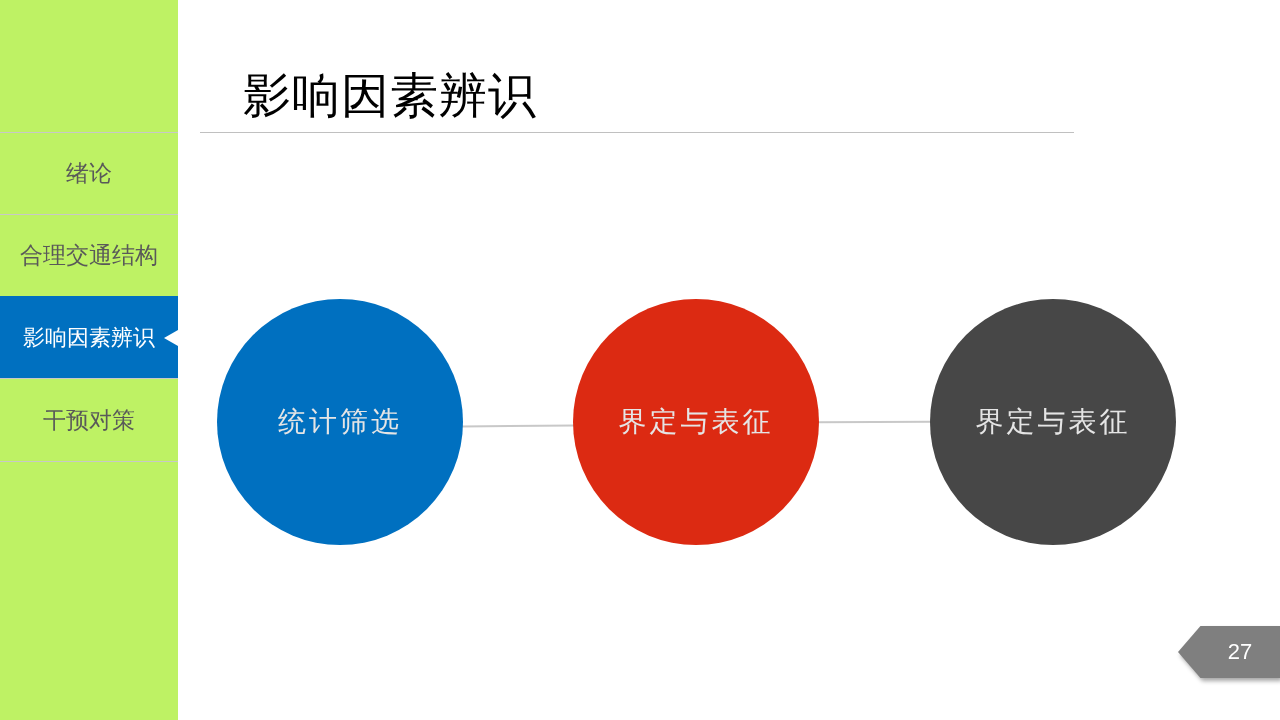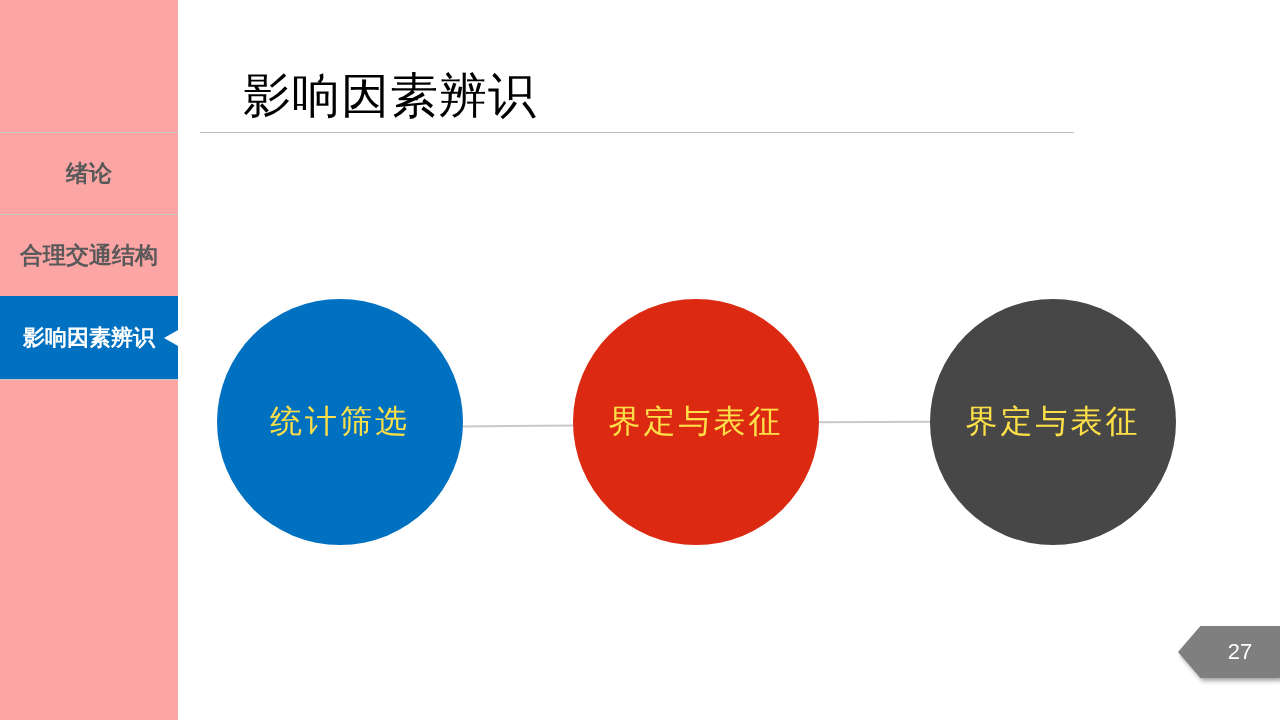--- a/index.html
+++ b/index.html
@@ -3,22 +3,21 @@
 <meta charset="utf-8">
 <style>
   html, body { margin: 0; padding: 0; }
   body {
     width: 1280px; height: 720px; position: relative; overflow: hidden;
     background: #ffffff;
     font-family: "DejaVu Sans", "Liberation Sans", sans-serif;
   }
   .sidebar {
     position: absolute; left: 0; top: 0; width: 178px; height: 720px;
-    background: #fca5a5;
-    font-weight: bold;
+    background: #bef264;
   }
   .nav-list { position: absolute; left: 0; top: 132px; width: 178px; }
   .nav-item {
     position: relative; height: 82px; border-top: 1px solid #c8c8c8;
     display: flex; align-items: center; justify-content: center;
     font-size: 23px; color: #595959; cursor: pointer; box-sizing: border-box;
   }
   .nav-item:last-child { border-bottom: 1px solid #c8c8c8; height: 84px; }
   .nav-item.active {
     background: #0070c0; color: #ffffff; border-top: 1px solid #0070c0;
@@ -35,21 +34,21 @@
   }
   .title-rule {
     position: absolute; left: 200px; top: 132px; width: 874px; height: 1px; background: #c0c0c0;
   }
   .connector {
     position: absolute; height: 2px; background: #c8c8c8;
   }
   .circle {
     position: absolute; width: 246px; height: 246px; border-radius: 50%;
     display: flex; align-items: center; justify-content: center;
-    color: #fde047; font-size: 32px; letter-spacing: 3px;
+    color: #e5e5e5; font-size: 28px; letter-spacing: 3px;
     font-family: Liberation Serif, serif; cursor: pointer;
   }
   .page-badge {
     position: absolute; left: 1178px; top: 626px; width: 102px; height: 52px;
     filter: drop-shadow(2px 3px 2px rgba(0,0,0,0.35));
   }
   .page-badge .shape {
     width: 100%; height: 100%; background: #7f7f7f;
     clip-path: polygon(22% 0, 100% 0, 100% 100%, 22% 100%, 0 50%);
   }
@@ -67,20 +66,23 @@
     <div class="nav-item">
       <span>绪论</span>
     </div>
     <div class="nav-item">
       <span>合理交通结构</span>
     </div>
     <div class="nav-item active">
       <span>影响因素辨识</span>
       <span class="pointer"></span>
     </div>
+    <div class="nav-item">
+      <span>干预对策</span>
+    </div>
   </div>
 </div>
 
 <div class="title">影响因素辨识</div>
 <div class="title-rule"></div>
 
 <div class="connector" style="left:462px; top:425px; width:112px; transform: rotate(-0.5deg);"></div>
 <div class="connector" style="left:818px; top:421px; width:114px; transform: rotate(-0.3deg);"></div>
 
 <div class="circle" style="left:217px; top:299px; background:#0070c0;">

